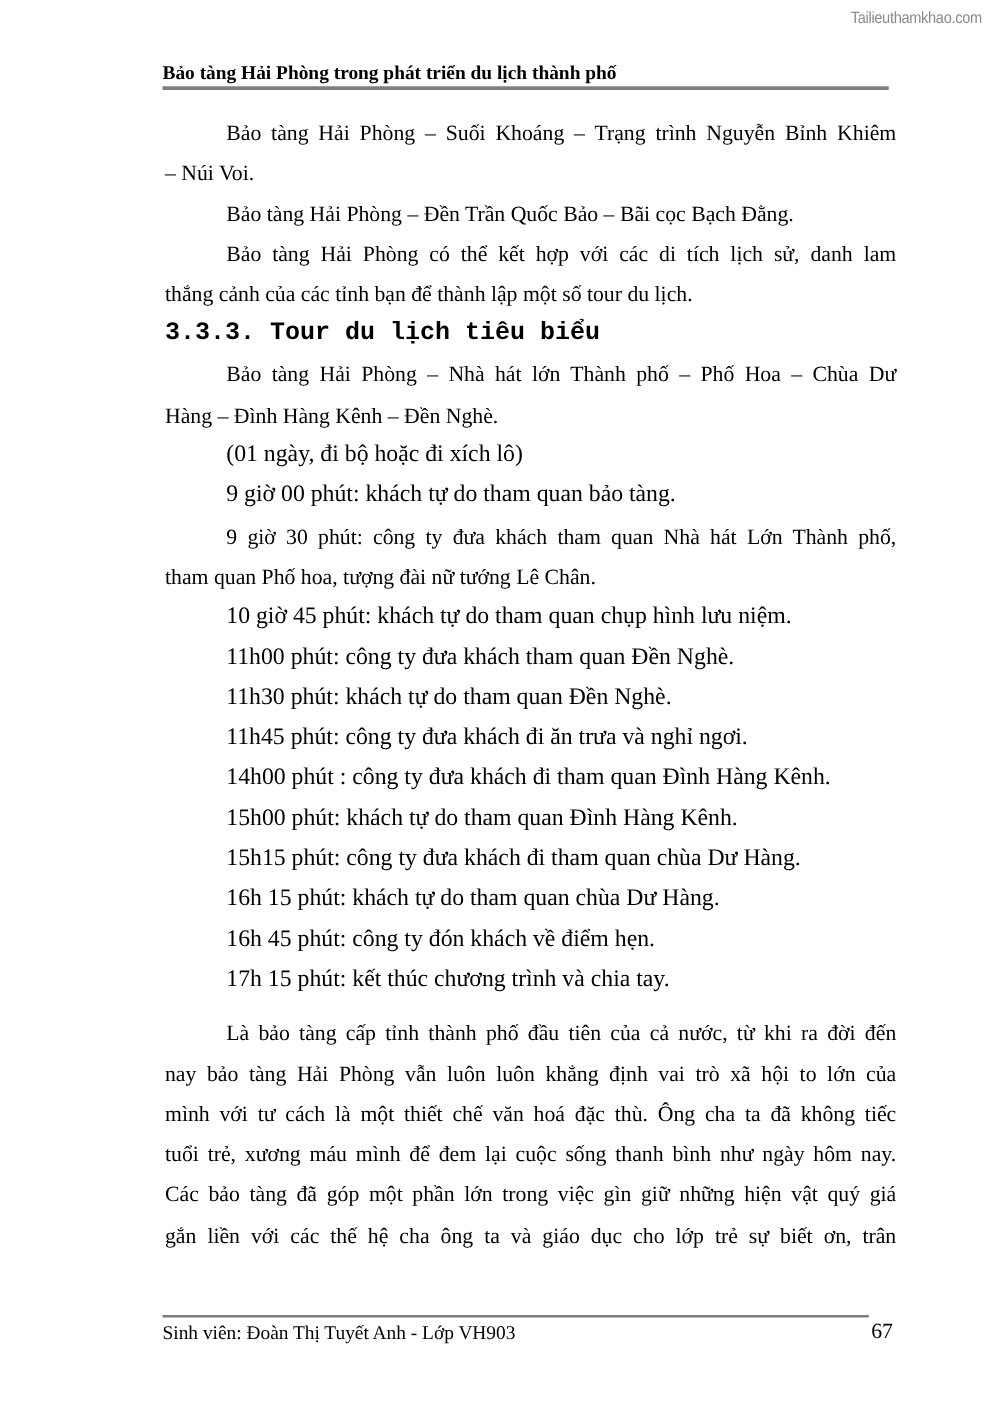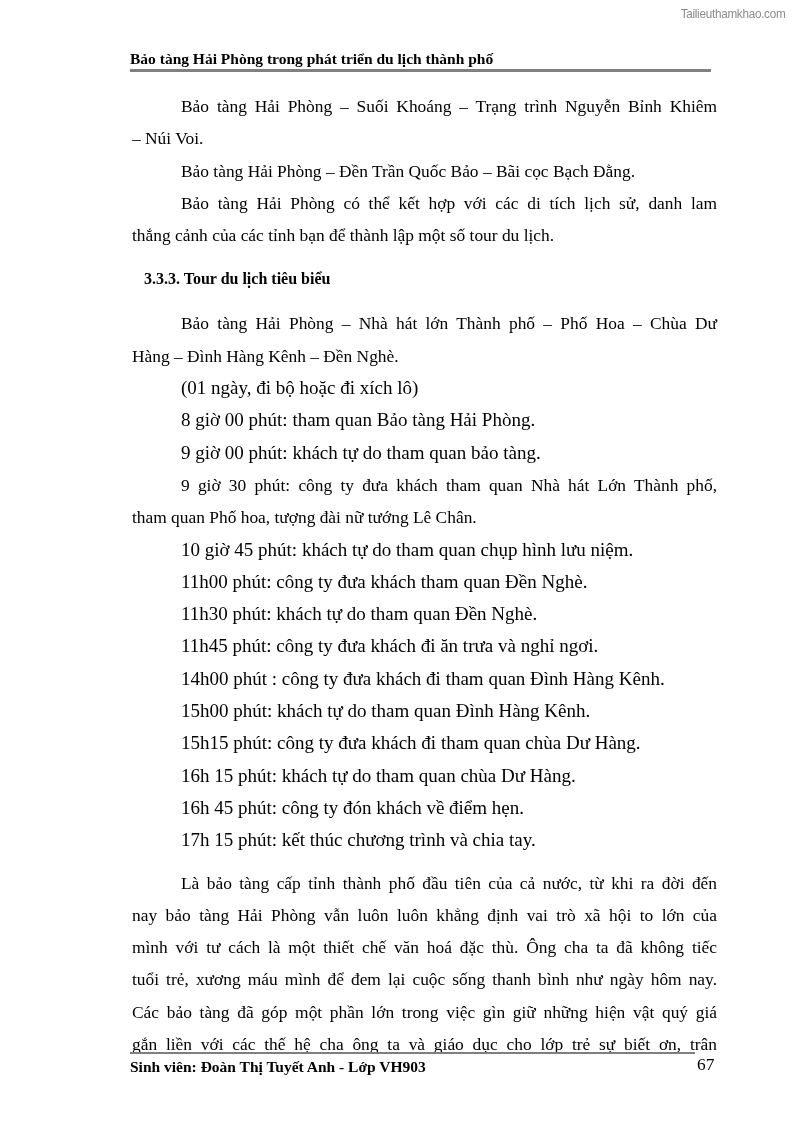--- a/index.html
+++ b/index.html
@@ -52,44 +52,45 @@
     .para {
       font-size: 17.4px;
       line-height: 32.3px;
       margin: 0;
       text-align: justify;
     }
     .indent { text-indent: 49px; }
     .last-justify { text-align-last: justify; }
     .heading {
       font-weight: bold;
-      font-size: 16px;
+      font-size: 20px;
       line-height: 32px;
-      margin: 12px;
+      margin: 0;
+      font-family: Liberation Mono, monospace;
     }
     .sched {
       font-size: 19px;
       line-height: 32.3px;
       margin: 0;
       padding-left: 49px;
     }
     .gap { height: 10px; }
     .footer-rule {
       position: absolute;
       top: 1052px;
       left: 130px;
       width: 565px;
       height: 2px;
       background: #7f7f7f;
     }
     .footer-left {
       position: absolute;
       top: 1057px;
       left: 130px;
-      font-weight: bold;
+      font-weight: normal;
       font-size: 15.5px;
       line-height: 20px;
     }
     .page-number {
       position: absolute;
       top: 1053px;
       left: 697px;
       font-size: 17.4px;
       line-height: 22px;
     }
@@ -108,21 +109,20 @@
   <p class="para indent">Bảo tàng Hải Phòng – Đền Trần Quốc Bảo – Bãi cọc Bạch Đằng.</p>
   <p class="para indent last-justify">Bảo tàng Hải Phòng có thể kết hợp với các di tích lịch sử, danh lam</p>
   <p class="para">thắng cảnh của các tỉnh bạn để thành lập một số tour du lịch.</p>
 
   <p class="heading">3.3.3. Tour du lịch tiêu biểu</p>
 
   <p class="para indent last-justify">Bảo tàng Hải Phòng – Nhà hát lớn Thành phố – Phố Hoa – Chùa Dư</p>
   <p class="para">Hàng – Đình Hàng Kênh – Đền Nghè.</p>
   <p class="sched">(01 ngày, đi bộ hoặc đi xích lô)</p>
 
-  <p class="sched">8 giờ 00 phút: tham quan Bảo tàng Hải Phòng.</p>
   <p class="sched">9 giờ 00 phút: khách tự do tham quan bảo tàng.</p>
   <p class="para indent last-justify">9 giờ 30 phút: công ty đưa khách tham quan Nhà hát Lớn Thành phố,</p>
   <p class="para">tham quan Phố hoa, tượng đài nữ tướng Lê Chân.</p>
   <p class="sched">10 giờ 45 phút: khách tự do tham quan chụp hình lưu niệm.</p>
   <p class="sched">11h00 phút: công ty đưa khách tham quan Đền Nghè.</p>
   <p class="sched">11h30 phút: khách tự do tham quan Đền Nghè.</p>
   <p class="sched">11h45 phút: công ty đưa khách đi ăn trưa và nghỉ ngơi.</p>
   <p class="sched">14h00 phút : công ty đưa khách đi tham quan Đình Hàng Kênh.</p>
   <p class="sched">15h00 phút: khách tự do tham quan Đình Hàng Kênh.</p>
   <p class="sched">15h15 phút: công ty đưa khách đi tham quan chùa Dư Hàng.</p>

